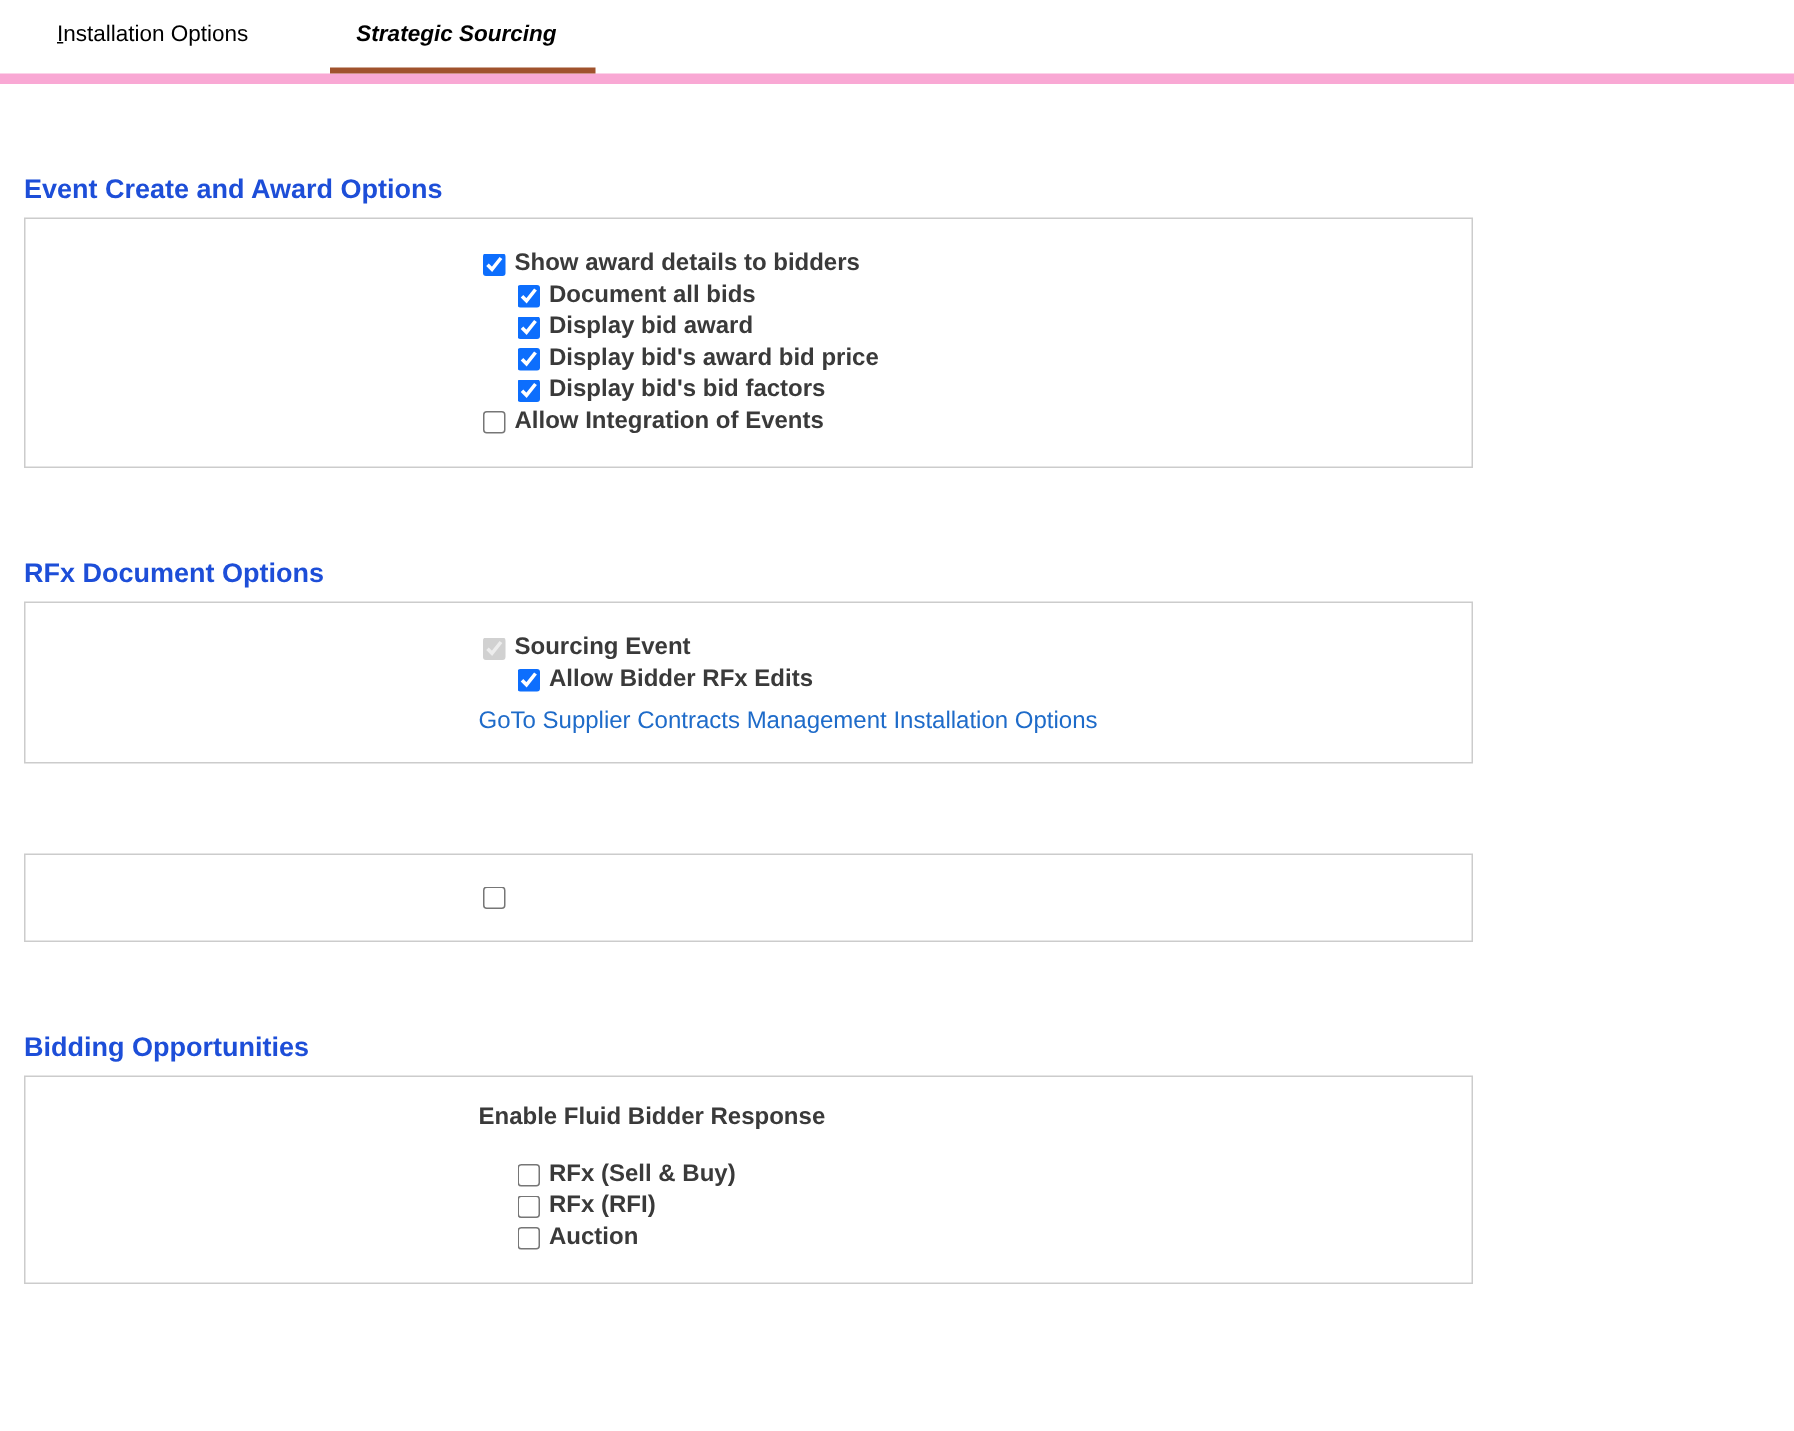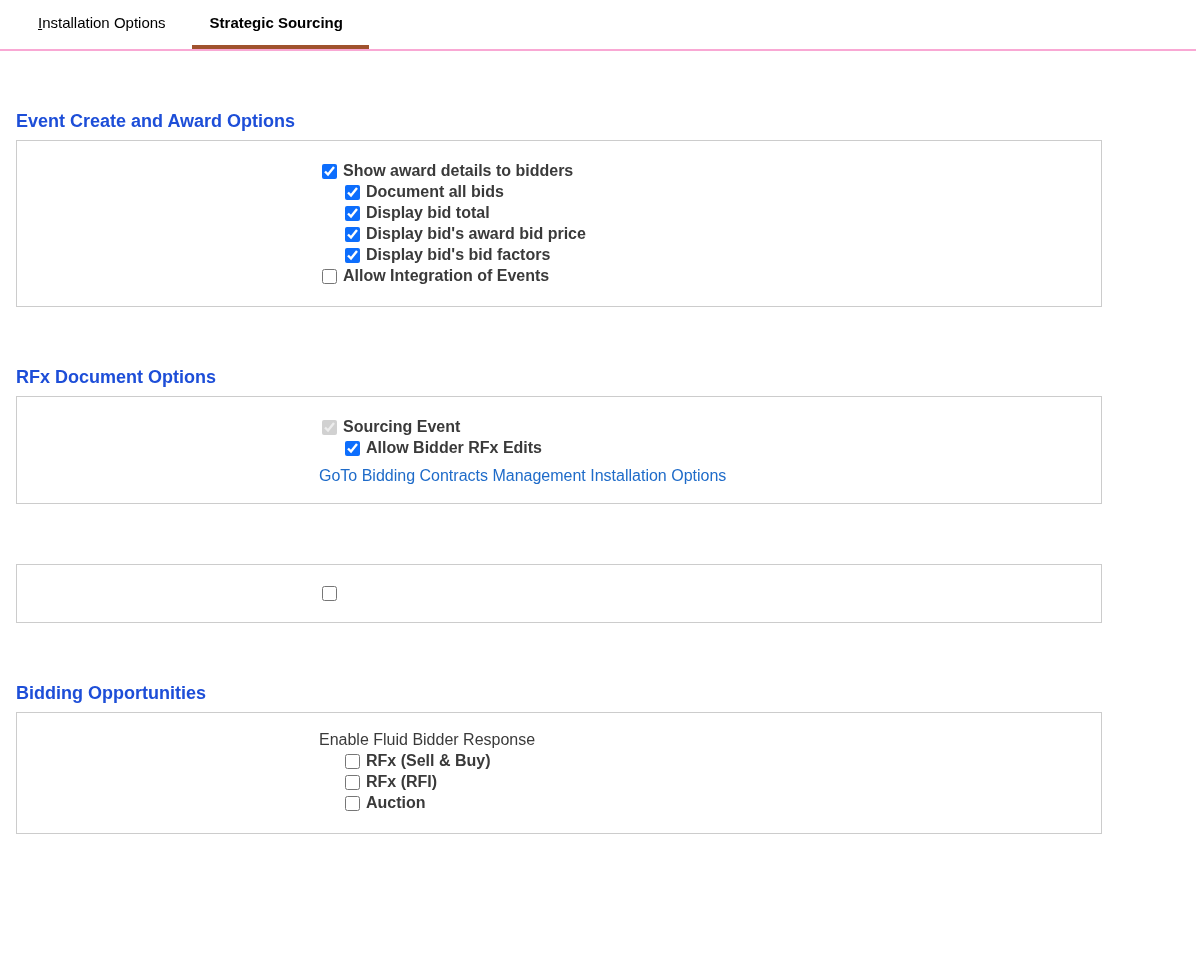--- a/index.html
+++ b/index.html
@@ -9,52 +9,54 @@
 }
 body {
   font-family: Arial, Helvetica, sans-serif;
   font-size: 15px;
   color: #333;
   background: #fff;
   width: 1196px;
 }
 .tabs {
   display: flex;
-  border-bottom: 2px solid #f9a8d4;
+  border-bottom: 7px solid #f9a8d4;
   padding-left: 20px;
+  gap: 28px;
 }
 .tab {
   padding: 14px 26px 14px 18px;
   cursor: pointer;
   color: #000;
 }
 .tab .underline-letter {
   text-decoration: underline;
 }
 .tab.active {
   font-weight: bold;
   border-bottom: 4px solid #a0522d;
   padding-bottom: 14px;
+  font-style: italic;
 }
 .content {
   padding: 0 16px;
 }
 .section {
   margin-top: 60px;
 }
 .section-title {
   color: #1d4ed8;
   font-weight: bold;
   font-size: 18px;
   margin-bottom: 8px;
 }
 .section-box {
   border: 1px solid #ccc;
   padding: 18px 0;
-  width: 1086px;
+  width: 966px;
 }
 .row {
   display: flex;
   align-items: center;
   margin: 3px 0;
 }
 .indent-0 { padding-left: 305px; }
 .indent-1 { padding-left: 328px; }
 .row input[type="checkbox"] {
   width: 15px;
@@ -65,24 +67,24 @@
 .row input[type="checkbox"]:disabled {
   accent-color: #999;
 }
 .row label {
   color: #3a3a3a;
   font-weight: bold;
   font-size: 16px;
 }
 .sub-heading {
   color: #3a3a3a;
-  font-weight: normal;
+  font-weight: bold;
   font-size: 16px;
   padding-left: 302px;
-  margin-bottom: 3px;
+  margin-bottom: 20px;
 }
 .link-row {
   padding-left: 302px;
   margin-top: 10px;
 }
 .link-row a {
   color: #1e6bc9;
   text-decoration: none;
   font-size: 16px;
 }
@@ -107,21 +109,21 @@
       <div class="row indent-0">
         <input type="checkbox" checked="" style="">
         <label>Show award details to bidders</label>
       </div>
       <div class="row indent-1">
         <input type="checkbox" checked="" style="">
         <label>Document all bids</label>
       </div>
       <div class="row indent-1">
         <input type="checkbox" checked="" style="">
-        <label>Display bid total</label>
+        <label>Display bid award</label>
       </div>
       <div class="row indent-1">
         <input type="checkbox" checked="" style="">
         <label>Display bid's award bid price</label>
       </div>
       <div class="row indent-1">
         <input type="checkbox" checked="" style="">
         <label>Display bid's bid factors</label>
       </div>
       <div class="row indent-0">
@@ -136,21 +138,21 @@
     <div class="section-box">
       <div class="row indent-0">
         <input type="checkbox" checked="" disabled="" style="">
         <label>Sourcing Event</label>
       </div>
       <div class="row indent-1">
         <input type="checkbox" checked="" style="">
         <label>Allow Bidder RFx Edits</label>
       </div>
       <div class="link-row">
-        <a href="#">GoTo Bidding Contracts Management Installation Options</a>
+        <a href="#">GoTo Supplier Contracts Management Installation Options</a>
       </div>
     </div>
   </div>
 
   <div class="section">
     <div class="section-box">
       <div class="row indent-0">
         <input type="checkbox" style="">
       </div>
     </div>

